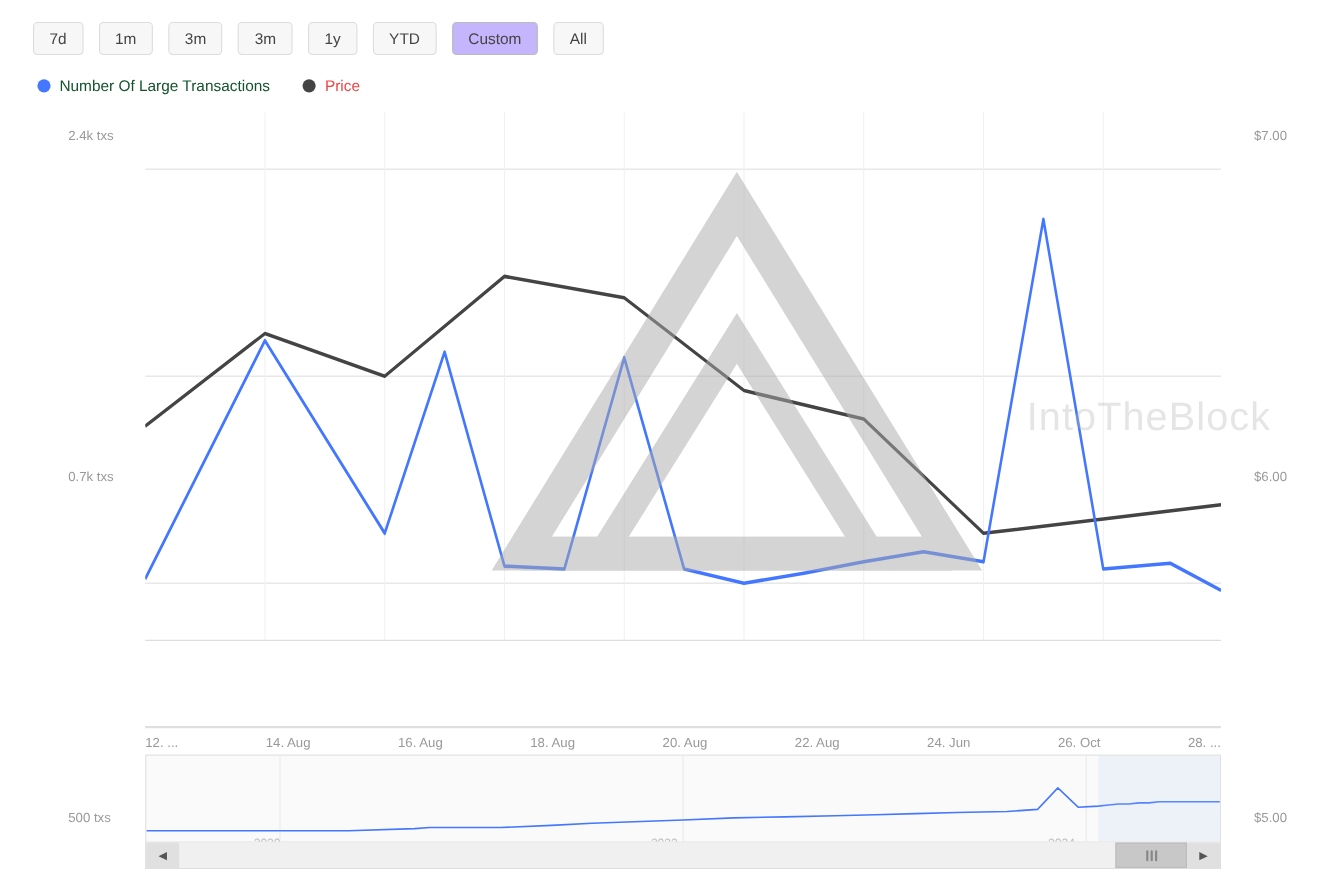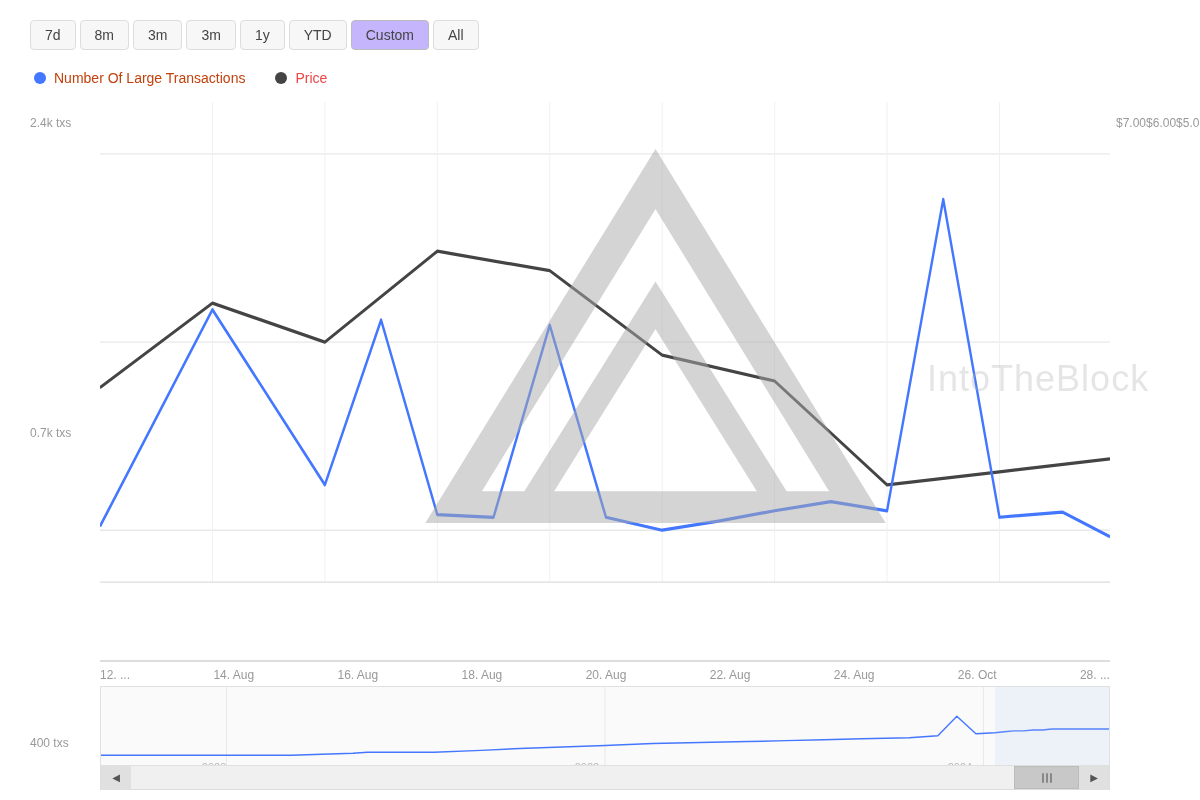--- a/index.html
+++ b/index.html
@@ -14,21 +14,21 @@
       width: 1200px;
       height: 800px;
       background: #fff;
       padding: 20px 30px 10px 30px;
       display: flex;
       flex-direction: column;
     }
     
     .time-range-bar {
       display: flex;
-      gap: 4px;
+      gap: 14px;
       margin-bottom: 20px;
       flex-wrap: wrap;
     }
     .time-btn {
       padding: 6px 14px;
       border: 1px solid #ddd;
       border-radius: 4px;
       background: #f7f7f7;
       font-size: 14px;
       color: #444;
@@ -55,21 +55,21 @@
     .legend-dot {
       width: 12px;
       height: 12px;
       border-radius: 50%;
     }
     .legend-label {
       font-size: 14px;
       color: #888;
       font-weight: 400;
     }
-    .legend-label.blue { color: #c2410c; }
+    .legend-label.blue { color: #14532d; }
     .legend-label.dark { color: #ef4444; }
     
     .chart-wrapper {
       flex: 1;
       position: relative;
       display: flex;
       flex-direction: column;
     }
     .main-chart-area {
       flex: 1;
@@ -176,47 +176,47 @@
       margin-right: 8px;
     }
   </style>
 </head>
 <body>
 
 <div class="container">
 
   <div class="time-range-bar">
     <button class="time-btn">7d</button>
-    <button class="time-btn">8m</button>
+    <button class="time-btn">1m</button>
     <button class="time-btn">3m</button>
     <button class="time-btn">3m</button>
     <button class="time-btn">1y</button>
     <button class="time-btn">YTD</button>
     <button class="time-btn active">Custom</button>
     <button class="time-btn">All</button>
   </div>
 
   <div class="legend">
     <div class="legend-item">
       <div class="legend-dot" style="background:#4477ff;"></div>
       <span class="legend-label blue">Number Of Large Transactions</span>
     </div>
     <div class="legend-item">
       <div class="legend-dot" style="background:#444;"></div>
       <span class="legend-label dark">Price</span>
     </div>
   </div>
 
   <div class="chart-wrapper">
-    <div style="display:flex; flex:1; position:relative;">
+    <div style="display:flex; flex:1; position:relative;margin-left:32px;">
 
       <div style="width:70px; display:flex; flex-direction:column; justify-content:space-between; padding: 14px 6px 40px 0; flex-shrink:0;">
         <span class="y-label">2.4k txs</span>
         <span class="y-label">0.7k txs</span>
-        <span class="y-label">400 txs</span>
+        <span class="y-label">500 txs</span>
       </div>
 
       <div style="flex:1; position:relative; display:flex; flex-direction:column;">
         <div class="main-chart-area">
           
           <div class="watermark">
             <svg class="watermark-icon" viewBox="0 0 40 40" style="display:inline-block;vertical-align:middle;opacity:0.5;">
               <polygon points="20,4 36,30 4,30" fill="none" stroke="#aaa" stroke-width="2.5"></polygon>
               <polygon points="20,14 30,30 10,30" fill="none" stroke="#aaa" stroke-width="2"></polygon>
               <line x1="4" y1="30" x2="36" y2="30" stroke="#aaa" stroke-width="2.5"></line>
@@ -246,21 +246,21 @@
           </svg>
         </div>
 
         <div style="display:flex; justify-content:space-between; padding: 6px 0 4px 0; border-top: 1px solid #ddd;">
           <span class="x-label">12. ...</span>
           <span class="x-label">14. Aug</span>
           <span class="x-label">16. Aug</span>
           <span class="x-label">18. Aug</span>
           <span class="x-label">20. Aug</span>
           <span class="x-label">22. Aug</span>
-          <span class="x-label">24. Aug</span>
+          <span class="x-label">24. Jun</span>
           <span class="x-label">26. Oct</span>
           <span class="x-label">28. ...</span>
         </div>
 
         <div class="mini-chart-container" style="height:80px; position:relative; border:1px solid #e0e0e0; background:#fafafa; overflow:hidden;">
           <svg viewBox="0 0 1060 80" preserveAspectRatio="none" width="100%" height="100%">
 
             <line x1="132" y1="0" x2="132" y2="80" stroke="#e8e8e8" stroke-width="1"></line>
             <line x1="530" y1="0" x2="530" y2="80" stroke="#e8e8e8" stroke-width="1"></line>
             <line x1="928" y1="0" x2="928" y2="80" stroke="#e8e8e8" stroke-width="1"></line>
@@ -285,20 +285,20 @@
                 <div class="scroll-thumb-line"></div>
                 <div class="scroll-thumb-line"></div>
                 <div class="scroll-thumb-line"></div>
               </div>
             </div>
           </div>
           <button class="scroll-btn">▶</button>
         </div>
       </div>
 
-      <div style="width:60px; display:flex; justify-content:space-between; padding: 14px 0 40px 6px; flex-shrink:0; text-align:right;">
+      <div style="width:60px; display:flex; flex-direction:column; justify-content:space-between; padding: 14px 0 40px 6px; flex-shrink:0; text-align:right;">
         <span class="y-label">$7.00</span>
         <span class="y-label">$6.00</span>
         <span class="y-label">$5.00</span>
       </div>
     </div>
   </div>
 </div>
 
 </body></html>

